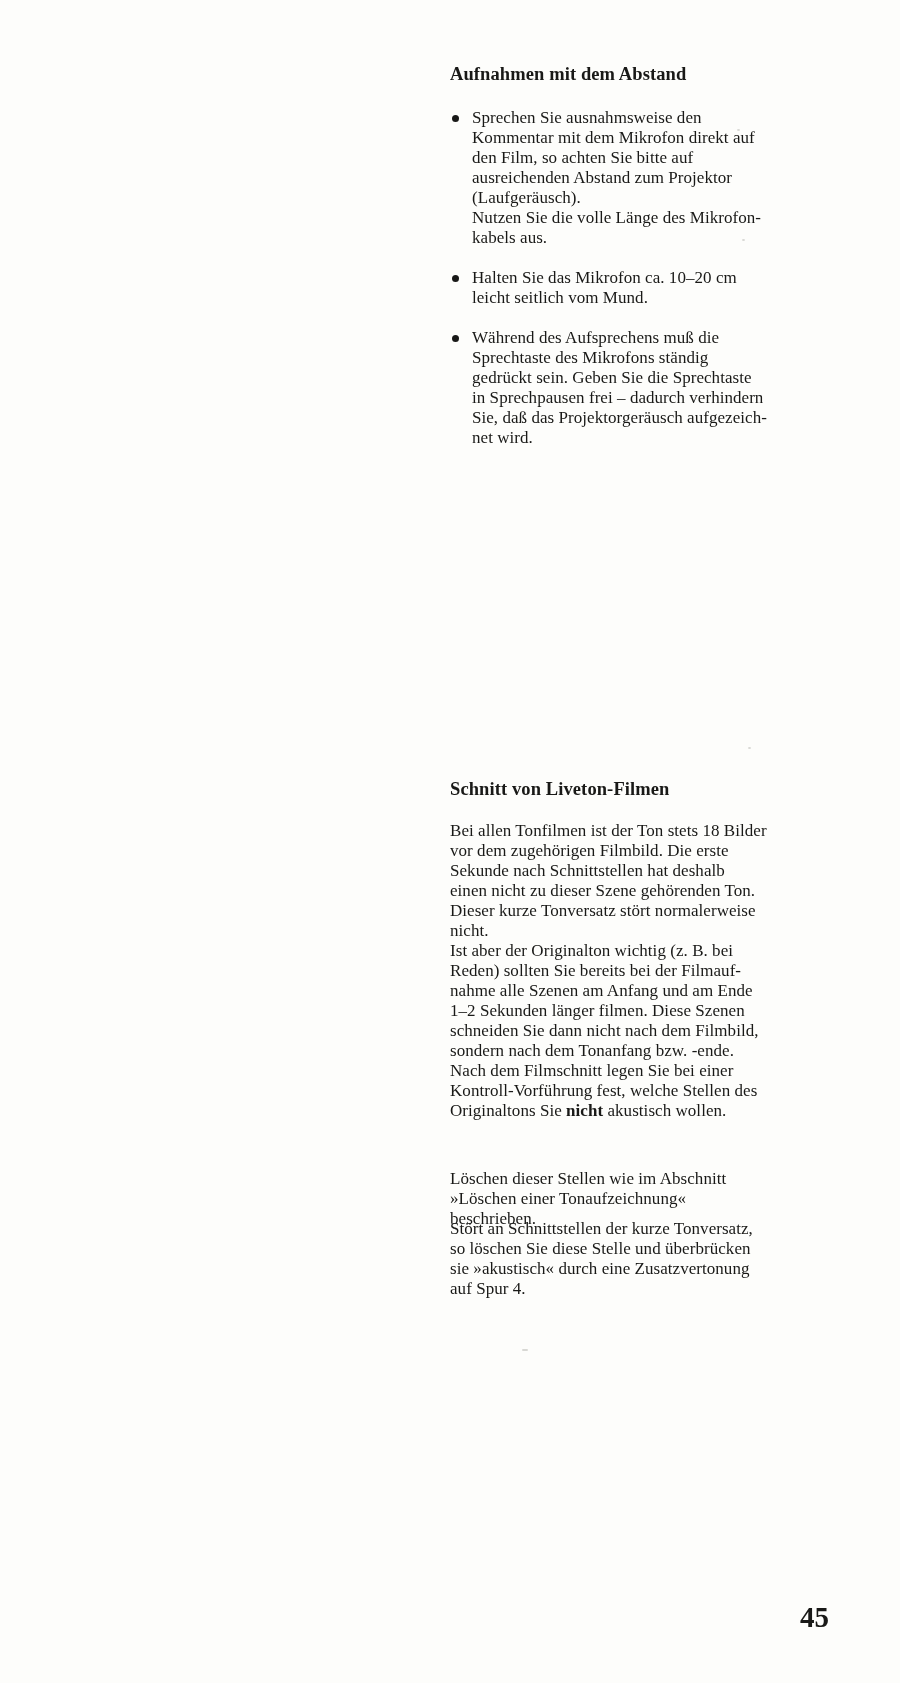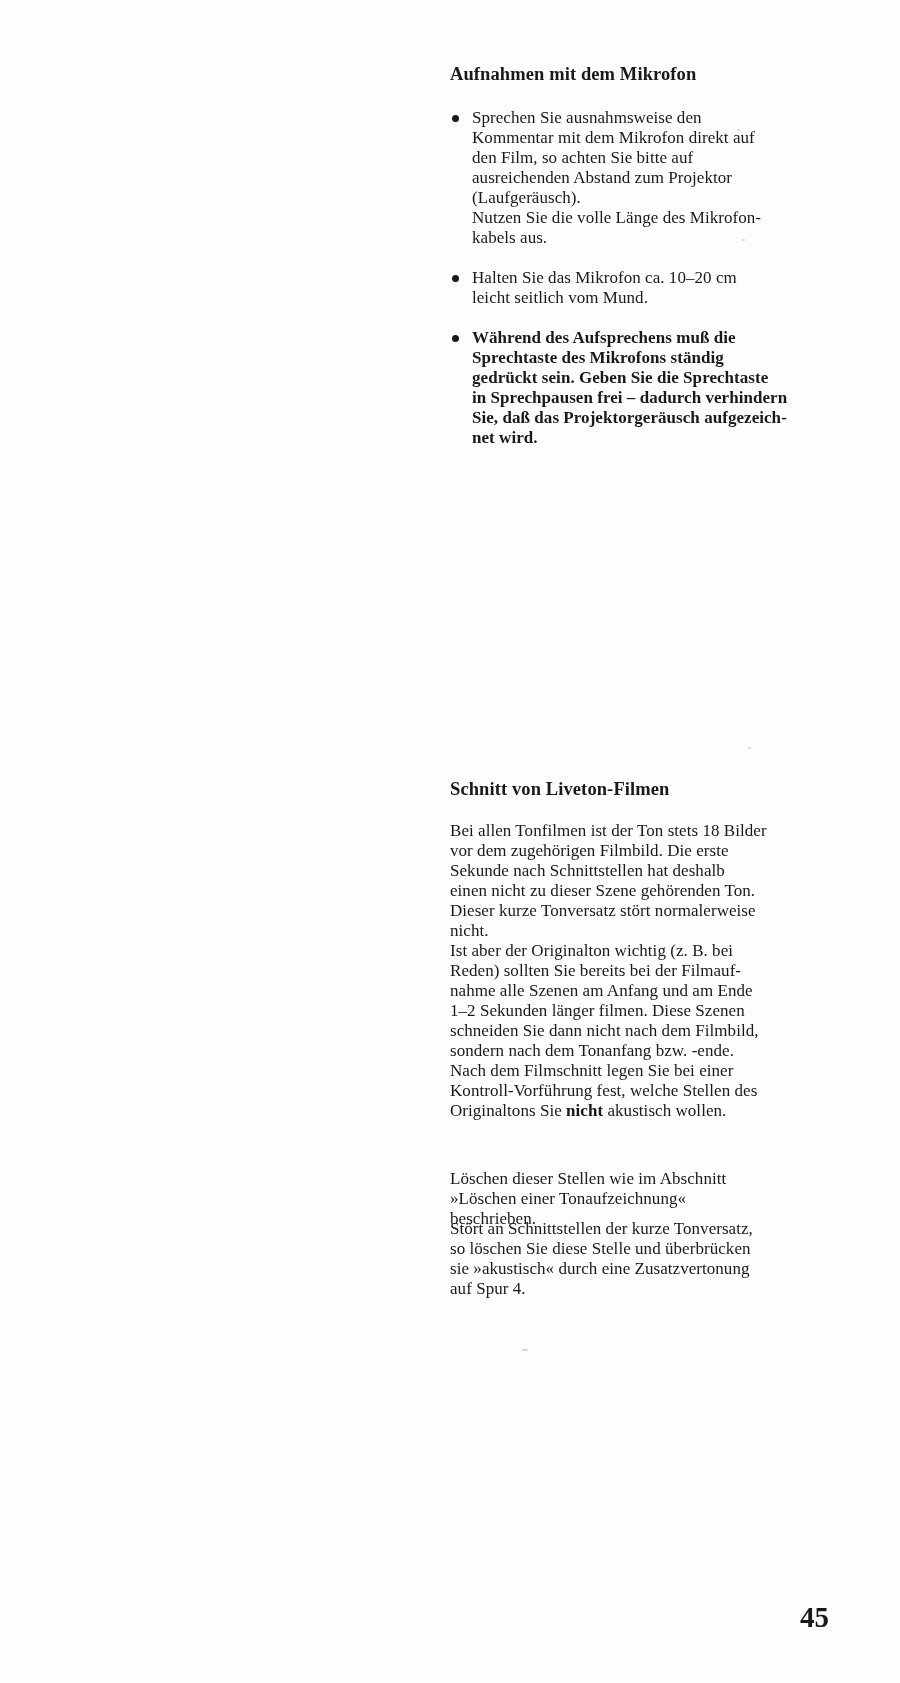--- a/index.html
+++ b/index.html
@@ -72,40 +72,40 @@
     border-radius: 50%;
     width: 3px;
     height: 2px;
   }
 </style>
 </head>
 <body>
 
 <div class="page">
 
-  <h2 class="abs heading" style="top:63px;">Aufnahmen mit dem Mikrofon</h2>
+  <h2 class="abs heading" style="top:63px;">Aufnahmen mit dem Abstand</h2>
 
   <div class="abs bullet-item" style="top:108px;">
     <span class="bullet-dot"></span>
     <p class="body-text">Sprechen Sie ausnahmsweise den
 Kommentar mit dem Mikrofon direkt auf
 den Film, so achten Sie bitte auf
 ausreichenden Abstand zum Projektor
 (Laufgeräusch).
 Nutzen Sie die volle Länge des Mikrofon-
 kabels aus.</p>
   </div>
 
   <div class="abs bullet-item" style="top:268px;">
     <span class="bullet-dot"></span>
     <p class="body-text">Halten Sie das Mikrofon ca. 10–20 cm
 leicht seitlich vom Mund.</p>
   </div>
 
-  <div class="abs bullet-item" style="top:328px;font-weight:bold;">
+  <div class="abs bullet-item" style="top:328px;">
     <span class="bullet-dot"></span>
     <p class="body-text">Während des Aufsprechens muß die
 Sprechtaste des Mikrofons ständig
 gedrückt sein. Geben Sie die Sprechtaste
 in Sprechpausen frei – dadurch verhindern
 Sie, daß das Projektorgeräusch aufgezeich-
 net wird.</p>
   </div>
 
   <h2 class="abs heading" style="top:778px;">Schnitt von Liveton-Filmen</h2>

